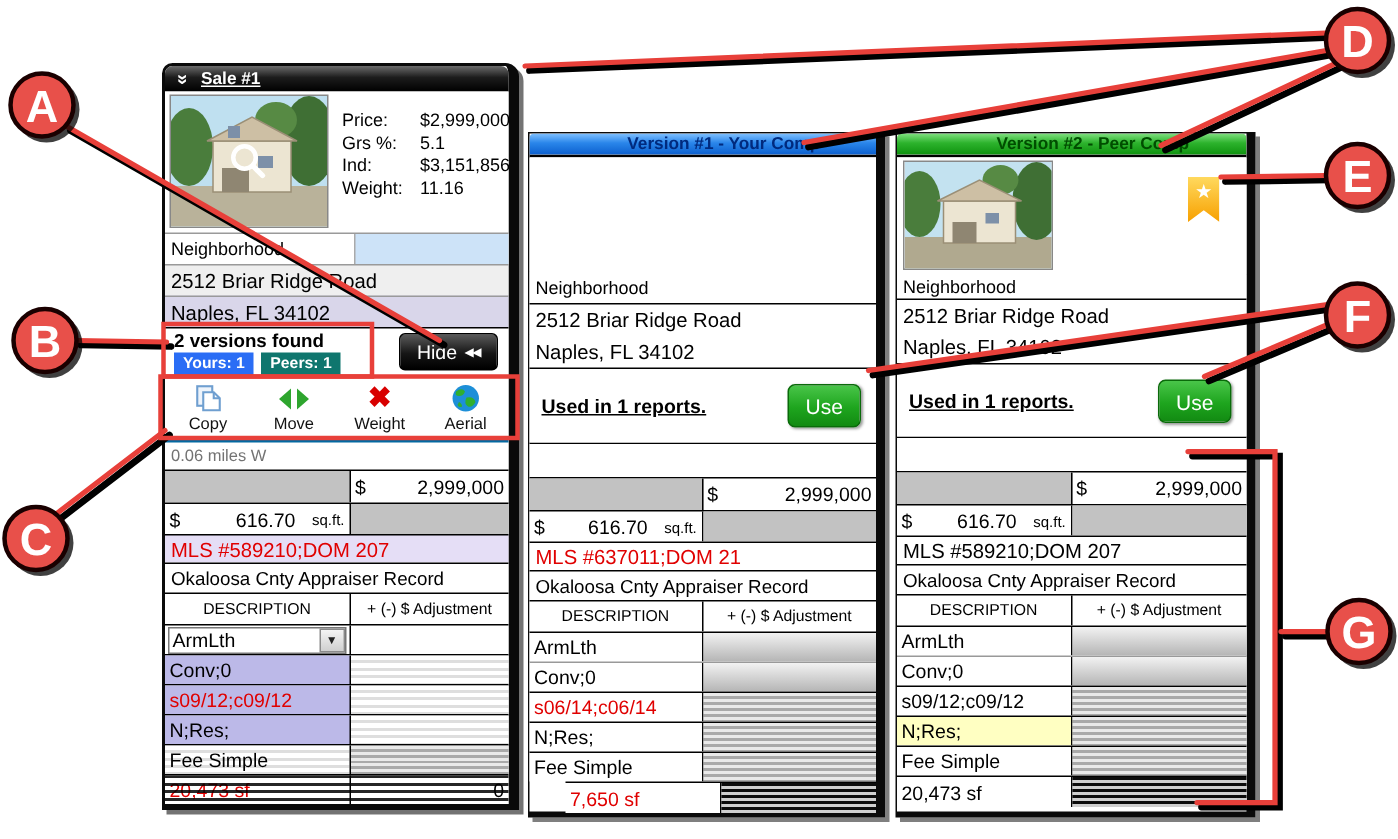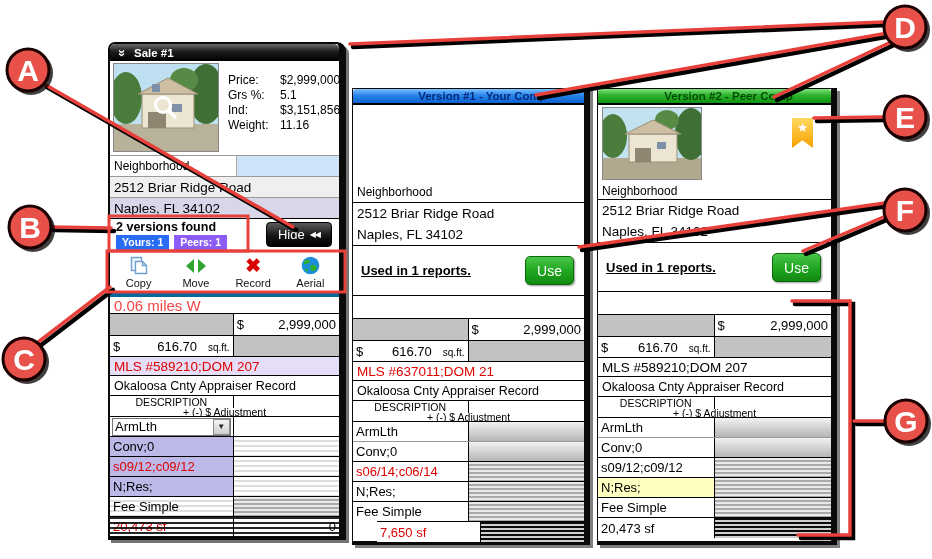--- a/index.html
+++ b/index.html
@@ -7,21 +7,21 @@
   .canvas { position:relative; width:932px; height:559px; background:#fff; overflow:hidden; }
 
   
   .panel { position:absolute; background:#fff; border:2px solid #0a0a0a; border-right-width:7px; border-bottom-width:4px; }
   .panel-sale { left:108px; top:42px; width:238px; height:498px; border-top-left-radius:7px; border-top-right-radius:9px; box-shadow:3px 3px 0 rgba(0,0,0,.55); }
   .panel-v1   { left:352px; top:88px; width:238px; height:457px; border-width:1px; border-right-width:6px; border-bottom-width:4px; box-shadow:3px 3px 0 rgba(0,0,0,.5); }
   .panel-v2   { left:597px; top:88px; width:240px; height:457px; border-width:1px; border-right-width:6px; border-bottom-width:4px; box-shadow:3px 3px 0 rgba(0,0,0,.5); }
 
   .sale-header { height:17px; background:linear-gradient(180deg,#6b6b6b,#1c1c1c 45%,#000); border-top-left-radius:5px; border-top-right-radius:5px; display:flex; align-items:center; gap:6px; padding:0 6px; }
   .sale-header .chev { color:#fff; font-size:13px; font-weight:bold; transform:rotate(90deg); line-height:10px; width:12px; text-align:center; }
-  .sale-header .ttl { color:#fff; font-size:11.5px; font-weight:bold; }
+  .sale-header .ttl { color:#fff; font-size:11.5px; font-weight:bold;text-decoration:underline; }
 
   .vheader { height:16px; display:flex; align-items:center; justify-content:center; font-size:11.5px; font-weight:bold; border-bottom:2px solid #000; border-radius:3px 3px 0 0;padding-left:28px; }
   .vheader.blue  { background:linear-gradient(180deg,#7fc0ff,#2a86ea 45%,#0c60cf); color:#002a7e; }
   .vheader.green { background:linear-gradient(180deg,#7fe07f,#2db32d 45%,#0f930f); color:#004d00; }
 
   
   .photo-section { position:relative; height:94px; background:#fff; }
   .photo-frame { position:absolute; overflow:hidden; border:1px solid #888; }
   .stats { position:absolute; left:118px; top:12px; font-size:12px; color:#000000; }
   .stats .srow { display:flex; line-height:15px; }
@@ -39,49 +39,49 @@
   .addr1 { height:21px; background:#efefef; }
   .addr2 { height:21px; background:#d9d6ea; }
   .addr-w { height:21px; background:#fff; }
 
   
   .versions-row { height:33px; border-top:1px solid #000; position:relative; background:#fff; }
   .vfound { position:absolute; left:6px; top:1px; font-size:12.5px; font-weight:bold; }
   .badges { position:absolute; left:6px; top:16px; display:flex; gap:5px; }
   .badge { font-size:10.5px; font-weight:bold; color:#fff; padding:1px 6px 2px; }
   .badge.yours { background:#2a6df5; }
-  .badge.peers { background:#8b5cf6; }
+  .badge.peers { background:#0f766e; }
   .hide-btn { position:absolute; right:7px; top:3px; width:66px; height:25px; background:linear-gradient(180deg,#5a5a5a,#161616 55%,#000); border:1px solid #000; border-radius:4px; color:#fff; font-size:13px; display:flex; align-items:center; justify-content:center; gap:5px; cursor:pointer; }
   .hide-btn .arr { font-size:8px; letter-spacing:-1px; }
 
   
   .toolbar { height:41px; border-top:1px solid #000; display:flex; background:#fff; }
   .tool { flex:1; display:flex; flex-direction:column; align-items:center; justify-content:center; gap:1px; cursor:pointer; }
   .tool .tlabel { font-size:11px; color:#111; }
   .tool .tico { height:20px; display:flex; align-items:center; justify-content:center; }
   .del-x { color:#d80000; font-size:19px; font-weight:bold; line-height:18px; }
 
-  .distance { height:21px; color:#ef4444; border-top:5px solid #0369a1; font-size:15px; }
+  .distance { height:21px; color:#737373; border-top:3px solid #0369a1; font-size:11px; }
   .empty-row { height:23px; border-top:1px solid #000; background:#fff; }
   .used-row { height:50px; border-top:1px solid #000; position:relative; background:#fff; }
   .used-txt { position:absolute; left:8px; top:17px; font-size:13px; font-weight:bold;text-decoration:underline; }
   .use-btn { position:absolute; right:10px; top:10px; width:49px; height:29px; background:linear-gradient(180deg,#49c549,#1ea51e 55%,#128a12); border:1px solid #0a6a0a; border-radius:5px; color:#fff; font-size:14px; display:flex; align-items:center; justify-content:center; cursor:pointer; box-shadow:1px 1px 2px rgba(0,0,0,.4); }
 
   
   .grid-row { display:flex; border-top:1px solid #000; height:20px; font-size:13px; background:#fff; position:relative; }
   .gcell { display:flex; align-items:center; padding:0 3px; overflow:hidden; white-space:nowrap; }
   .gdesc { width:54%; border-right:1px solid #000; }
   .p2 .gdesc, .p3 .gdesc { width:50%; }
   .gadj { flex:1; justify-content:flex-end; }
   .money-row { height:22px; }
   .money-row .gadj { justify-content:space-between; }
   .sqft-row { height:21px; }
   .mls-row { height:19px; font-size:13.5px; }
   .src-row { height:20px; font-size:12.5px; }
-  .ghead { height:21px; font-size:10.5px;flex-direction:column; }
+  .ghead { height:21px; font-size:10.5px; }
   .ghead .gcell { justify-content:center; }
   .graycell { background:#c2c2c2; }
   .red-txt { color:#e00000; }
   .lav { background:#e5def6; }
   .purple { background:#bcb9e8; }
   .yellowhl { background:#ffffc2; }
   .unit { font-size:10px; margin-left:11px; margin-top:3px; }
 
   .stripes-light { background:repeating-linear-gradient(180deg,#ffffff 0 3px,#dedede 3px 5px); }
   .stripes-mid   { background:repeating-linear-gradient(180deg,#e9e9e9 0 2px,#a9a9a9 2px 4px); }
@@ -180,21 +180,21 @@
         <span class="tico">
           <svg width="22" height="16" viewBox="0 0 22 16">
               <polygon points="9,1 9,15 1,8" fill="#2ea52e"></polygon>
               <polygon points="13,1 13,15 21,8" fill="#2ea52e"></polygon>
             </svg>
         </span>
         <span class="tlabel">Move</span>
       </div>
       <div class="tool">
         <span class="tico del-x">✖</span>
-        <span class="tlabel">Record</span>
+        <span class="tlabel">Weight</span>
       </div>
       <div class="tool">
         <span class="tico">
           <svg width="19" height="19" viewBox="0 0 19 19">
               <circle cx="9.5" cy="9.5" r="8.8" fill="#1d8fd8"></circle>
               <path d="M3 5 q4 -3 6 0 q-1 3 -4 3 q-3 0 -2 -3z" fill="#2faf2f"></path>
               <path d="M10 9 q5 -1 6 3 q-2 4 -5 3 q-3 -2 -1 -6z" fill="#2faf2f"></path>
               <path d="M5 12 q2 1 2 3 q-2 1 -3 -1z" fill="#2faf2f"></path>
             </svg>
         </span>

